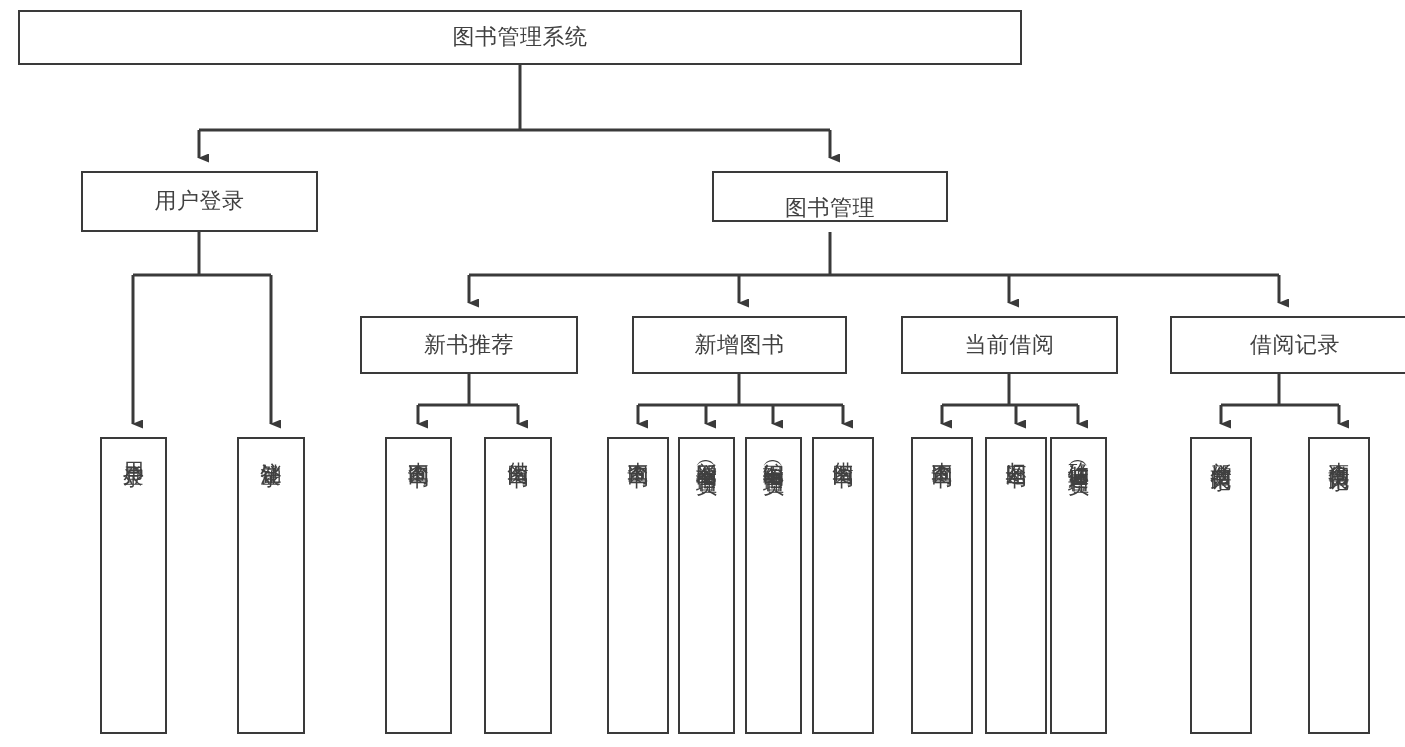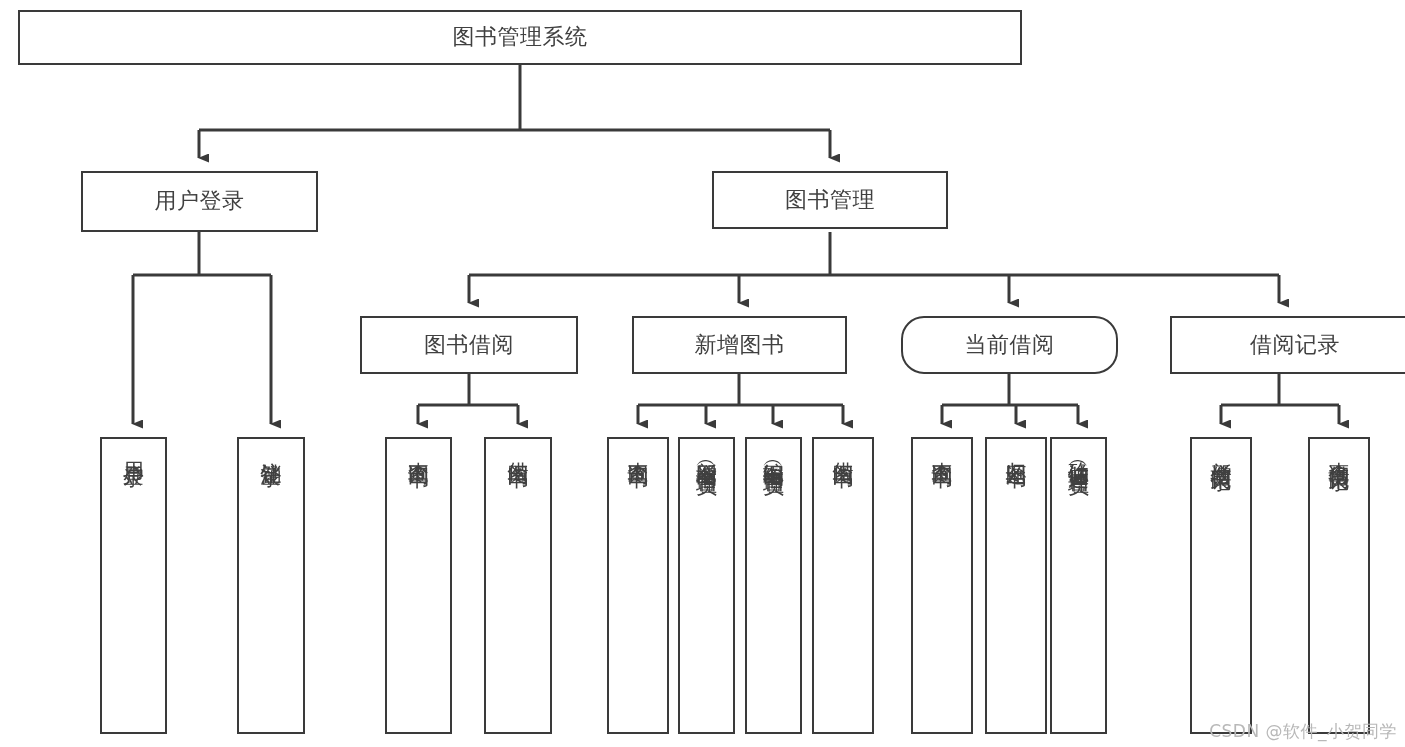--- a/index.html
+++ b/index.html
@@ -123,30 +123,30 @@
     </g>
   </svg>
 
   <div id="nodes-layer">
       <div class="node-box" style="left: 18px; top: 10px; width: 1004px; height: 55px;">
         <span class="node-label">图书管理系统</span>
       </div>
       <div class="node-box" style="left: 81px; top: 171px; width: 237px; height: 61px;">
         <span class="node-label">用户登录</span>
       </div>
-      <div class="node-box" style="left: 712px; top: 171px; width: 236px; height: 58px;">
+      <div class="node-box" style="left: 712px; top: 171px; width: 236px; height: 51px; align-items: flex-end;">
         <span class="node-label">图书管理</span>
       </div>
       <div class="node-box" style="left: 360px; top: 316px; width: 218px; height: 58px;">
-        <span class="node-label">图书借阅</span>
+        <span class="node-label">新书推荐</span>
       </div>
       <div class="node-box" style="left: 632px; top: 316px; width: 215px; height: 58px;">
         <span class="node-label">新增图书</span>
       </div>
-      <div class="node-box" style="left: 901px; top: 316px; width: 217px; height: 58px; border-radius: 23px;">
+      <div class="node-box" style="left: 901px; top: 316px; width: 217px; height: 58px;">
         <span class="node-label">当前借阅</span>
       </div>
       <div class="node-box" style="left: 1170px; top: 316px; width: 250px; height: 58px;">
         <span class="node-label">借阅记录</span>
       </div>
       <div class="node-box leaf-box" style="left: 100px; top: 437px; width: 67px; height: 297px;">
         <span class="node-label">用户登录</span>
       </div>
       <div class="node-box leaf-box" style="left: 237px; top: 437px; width: 68px; height: 297px;">
         <span class="node-label">注销登录</span>
@@ -179,14 +179,13 @@
         <span class="node-label">确认归还（管理员）</span>
       </div>
       <div class="node-box leaf-box" style="left: 1190px; top: 437px; width: 62px; height: 297px;">
         <span class="node-label">新增借阅记录</span>
       </div>
       <div class="node-box leaf-box" style="left: 1308px; top: 437px; width: 62px; height: 297px;">
         <span class="node-label">查询借阅记录</span>
       </div>
     </div>
 
-  <div id="watermark">CSDN @软件_小贺同学</div>
 </div>
 
 </body></html>

